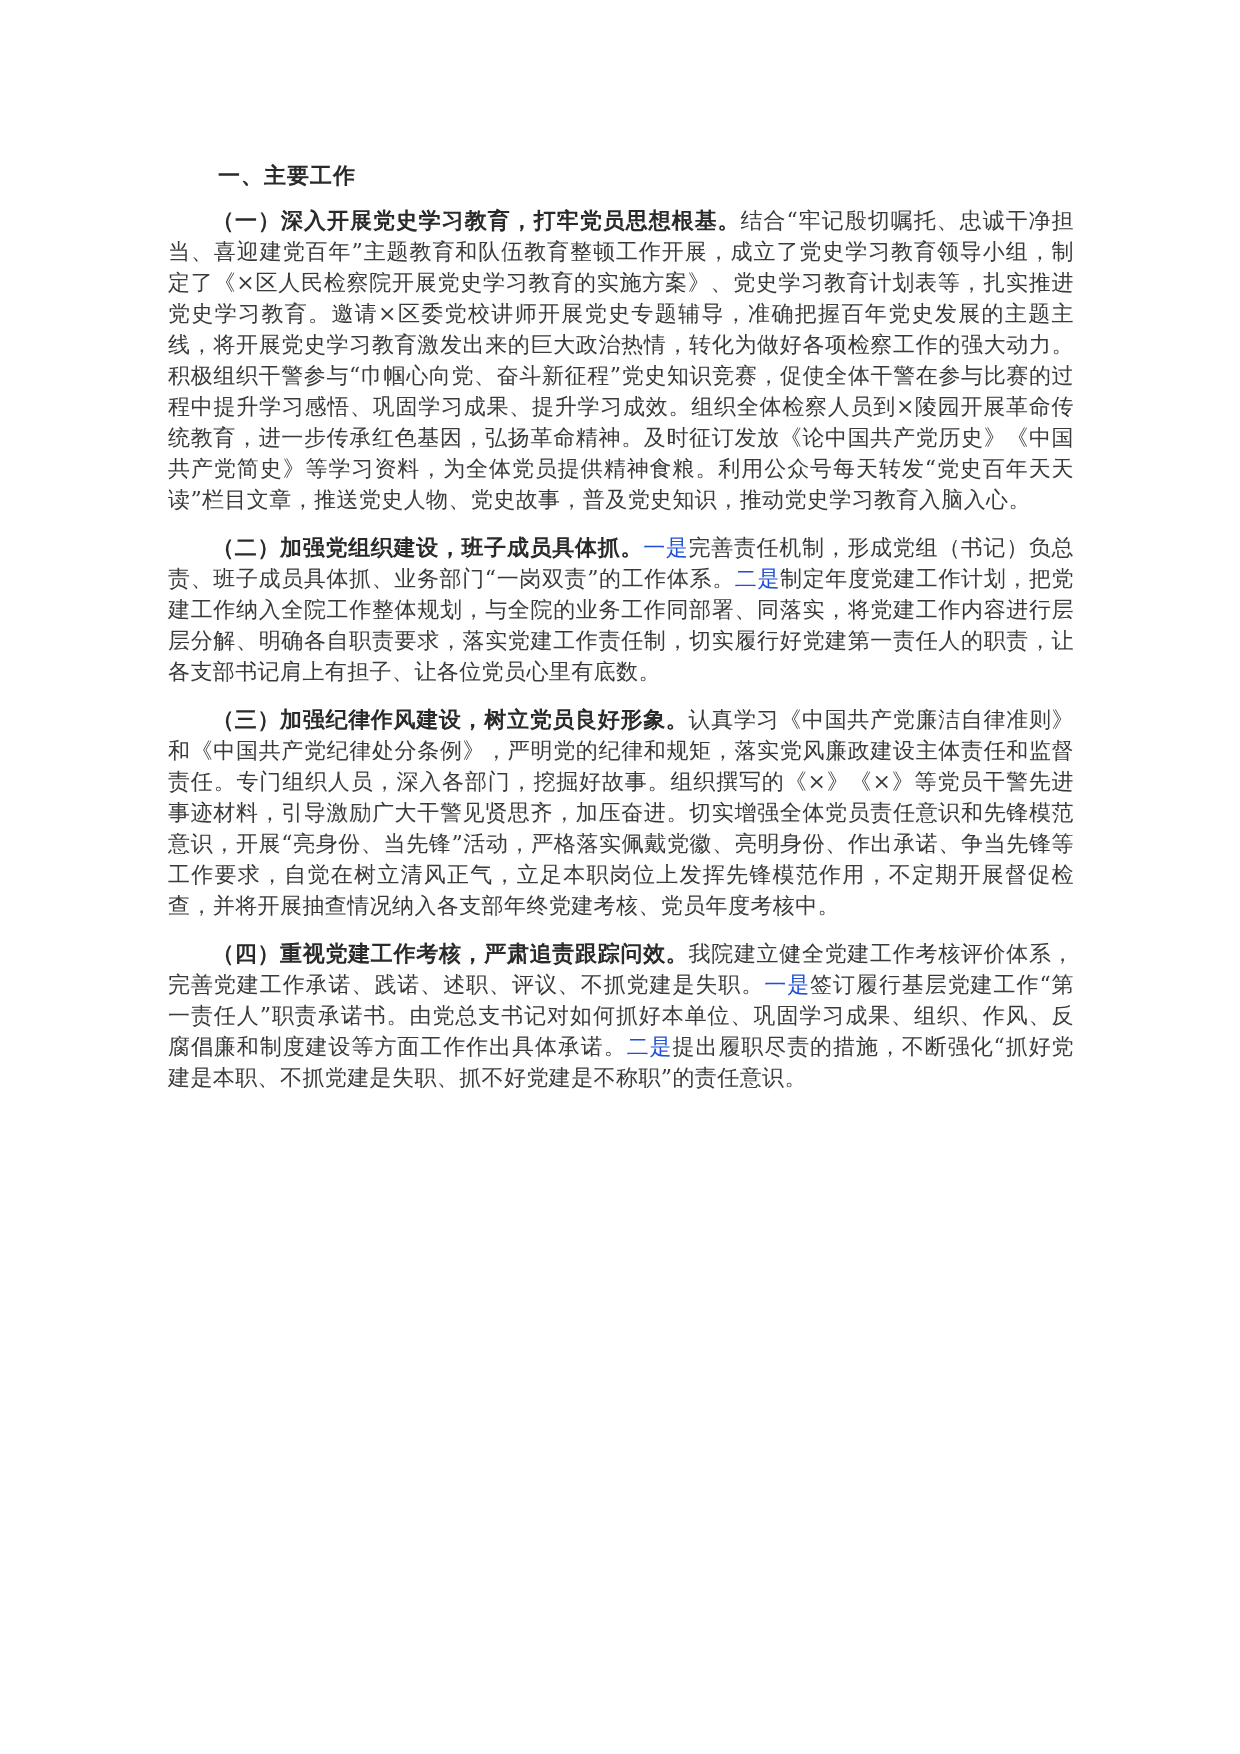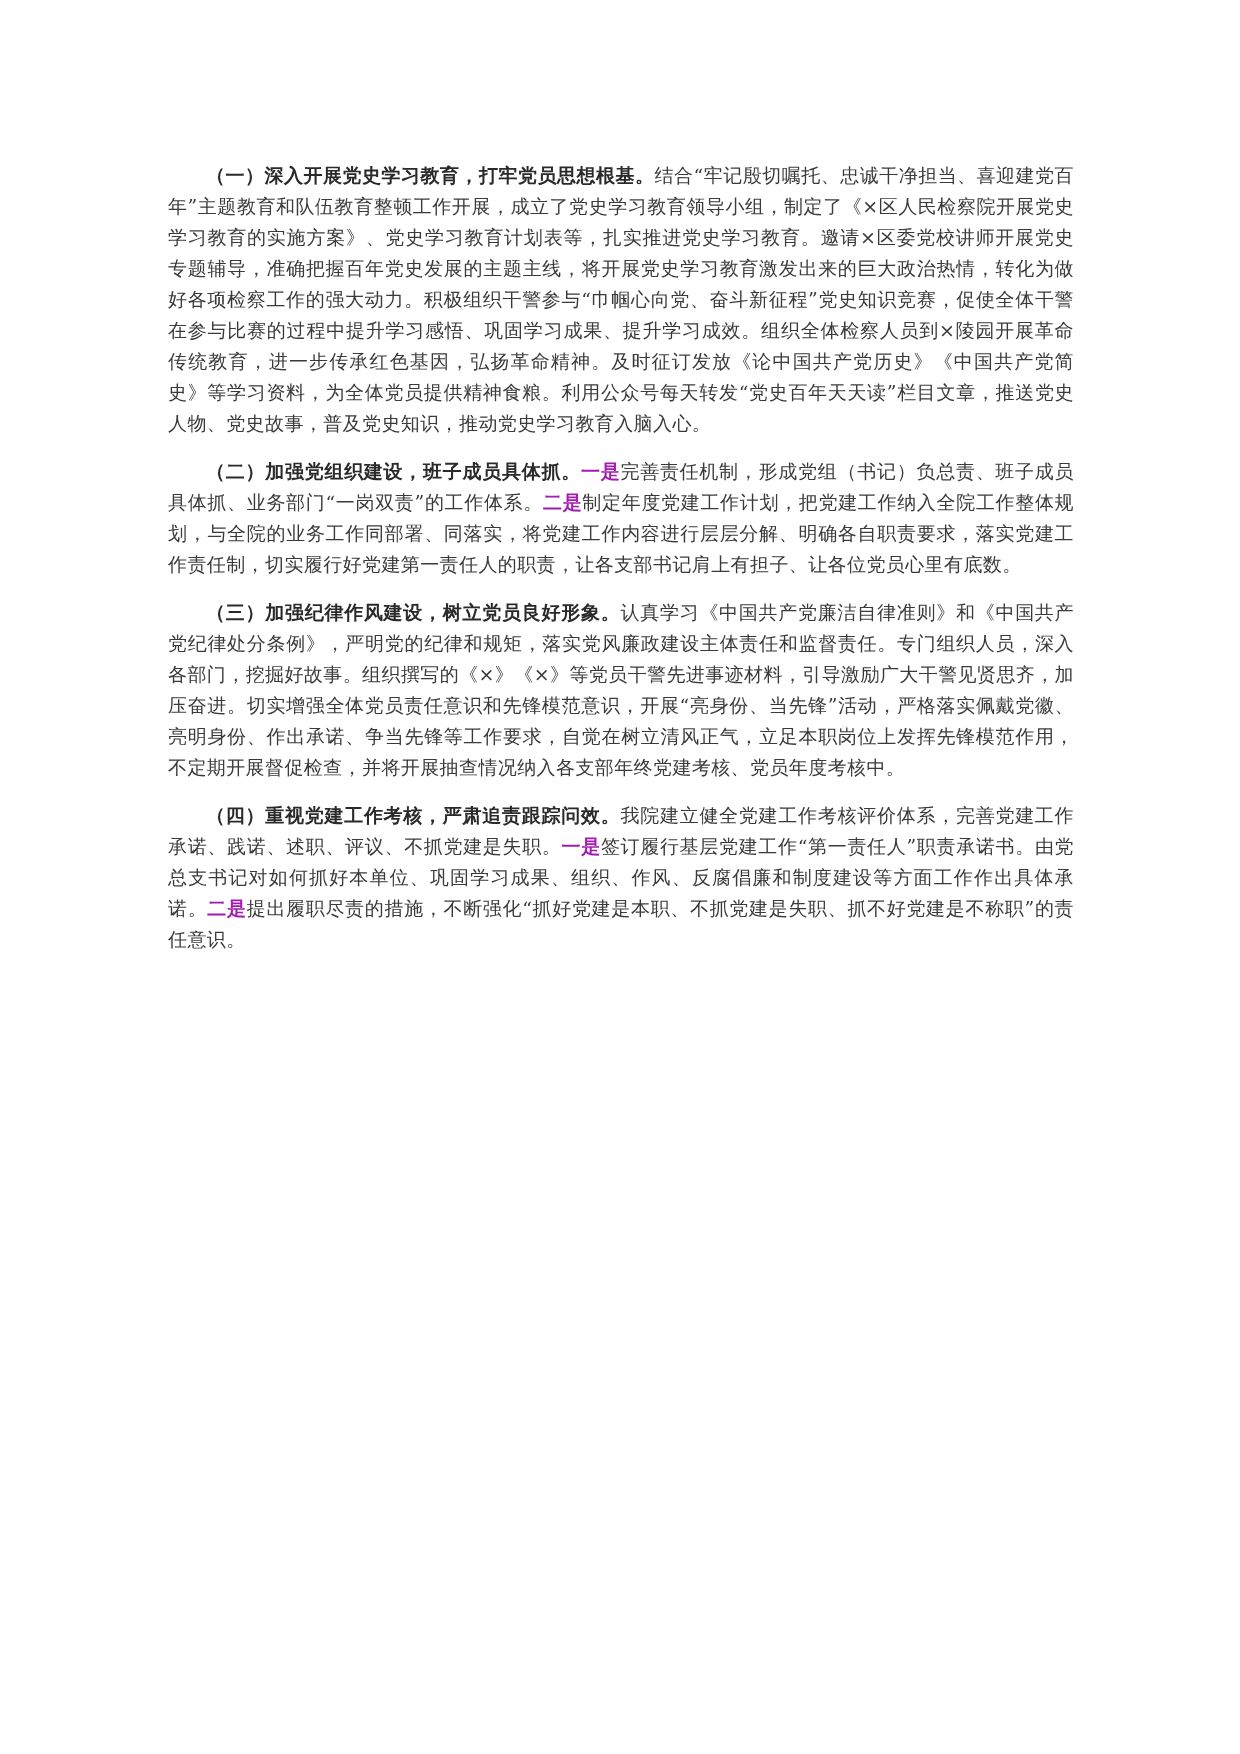--- a/index.html
+++ b/index.html
@@ -28,44 +28,45 @@
       line-height: 31px;
       color: #2a2a2a;
       padding-left: 50px;
       margin: 0 0 14px 0;
       letter-spacing: 1px;
     }
     .heading.second {
       padding-left: 50px;
     }
     .para {
-      font-size: 19px;
+      font-size: 22px;
       line-height: 31px;
       text-align: justify;
       text-indent: 2em;
       margin: 0 0 17px 0;
       letter-spacing: 0.4px;
       word-break: break-all;
     }
     .para .lead {
       font-family: "DejaVu Sans", "Liberation Sans", sans-serif;
       font-weight: bold;
       color: #2a2a2a;
     }
     .para .mark {
       font-family: "DejaVu Sans", "Liberation Sans", sans-serif;
-      font-weight: bold;
-      color: #a21caf;
+      font-weight: normal;
+      color: #1d4ed8;
     }
   </style>
 </head>
 <body>
 
 <div class="page">
 
+  <div class="heading">一、主要工作</div>
 
   <p class="para"><span class="lead">（一）深入开展党史学习教育，打牢党员思想根基。</span><span>结合“牢记殷切嘱托、忠诚干净担当、喜迎建党百年”主题教育和队伍教育整顿工作开展，成立了党史学习教育领导小组，制定了《×区人民检察院开展党史学习教育的实施方案》、党史学习教育计划表等，扎实推进党史学习教育。邀请×区委党校讲师开展党史专题辅导，准确把握百年党史发展的主题主线，将开展党史学习教育激发出来的巨大政治热情，转化为做好各项检察工作的强大动力。积极组织干警参与“巾帼心向党、奋斗新征程”党史知识竞赛，促使全体干警在参与比赛的过程中提升学习感悟、巩固学习成果、提升学习成效。组织全体检察人员到×陵园开展革命传统教育，进一步传承红色基因，弘扬革命精神。及时征订发放《论中国共产党历史》《中国共产党简史》等学习资料，为全体党员提供精神食粮。利用公众号每天转发“党史百年天天读”栏目文章，推送党史人物、党史故事，普及党史知识，推动党史学习教育入脑入心。</span></p>
 
   <p class="para"><span class="lead">（二）加强党组织建设，班子成员具体抓。</span><span class="mark">一是</span><span>完善责任机制，形成党组（书记）负总责、班子成员具体抓、业务部门“一岗双责”的工作体系。</span><span class="mark">二是</span><span>制定年度党建工作计划，把党建工作纳入全院工作整体规划，与全院的业务工作同部署、同落实，将党建工作内容进行层层分解、明确各自职责要求，落实党建工作责任制，切实履行好党建第一责任人的职责，让各支部书记肩上有担子、让各位党员心里有底数。</span></p>
 
   <p class="para"><span class="lead">（三）加强纪律作风建设，树立党员良好形象。</span><span>认真学习《中国共产党廉洁自律准则》和《中国共产党纪律处分条例》，严明党的纪律和规矩，落实党风廉政建设主体责任和监督责任。专门组织人员，深入各部门，挖掘好故事。组织撰写的《×》《×》等党员干警先进事迹材料，引导激励广大干警见贤思齐，加压奋进。切实增强全体党员责任意识和先锋模范意识，开展“亮身份、当先锋”活动，严格落实佩戴党徽、亮明身份、作出承诺、争当先锋等工作要求，自觉在树立清风正气，立足本职岗位上发挥先锋模范作用，不定期开展督促检查，并将开展抽查情况纳入各支部年终党建考核、党员年度考核中。</span></p>
 
   <p class="para"><span class="lead">（四）重视党建工作考核，严肃追责跟踪问效。</span><span>我院建立健全党建工作考核评价体系，完善党建工作承诺、践诺、述职、评议、不抓党建是失职。</span><span class="mark">一是</span><span>签订履行基层党建工作“第一责任人”职责承诺书。由党总支书记对如何抓好本单位、巩固学习成果、组织、作风、反腐倡廉和制度建设等方面工作作出具体承诺。</span><span class="mark">二是</span><span>提出履职尽责的措施，不断强化“抓好党建是本职、不抓党建是失职、抓不好党建是不称职”的责任意识。</span></p>
 
 

